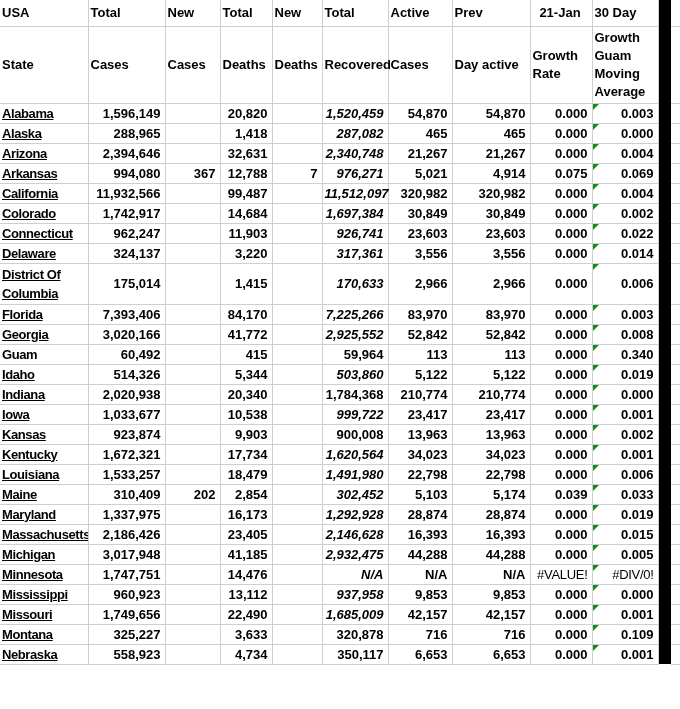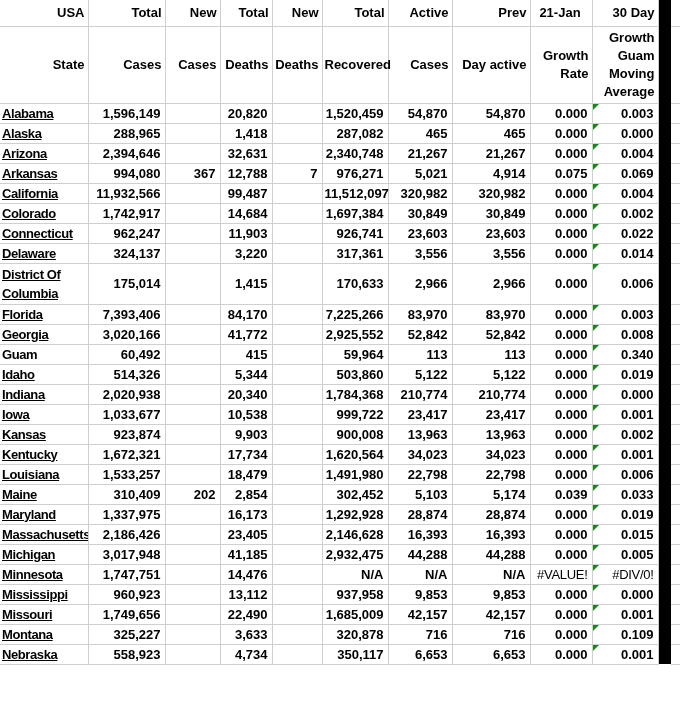--- a/index.html
+++ b/index.html
@@ -15,30 +15,30 @@
     font-weight:bold;font-size:13px;color:#000;
     padding:0 3px 0 2px;
     vertical-align:middle;
     white-space:nowrap;
     position:relative;
   }
   tr.h1{height:26px;}
   tr.h2{height:77px;}
   tr.datarow{height:20px;}
   tr.tall{height:41px;}
-  th{text-align:right;font-weight:bold;}
+  th{text-align:left;font-weight:bold;}
   th.wrap{white-space:normal;line-height:18px;}
   th.right{text-align:center;padding-right:4px;}
   td.state{
     text-align:left;letter-spacing:-0.4px;white-space:normal;line-height:19px;
     overflow:hidden;
   }
   td.state.u{text-decoration:underline;}
   td.num{text-align:right;padding-right:4px;}
-  td.it{margin-top:28px;}
+  td.it{font-style:italic;margin-top:28px;}
   td.err{font-weight:normal;letter-spacing:-0.3px;}
   td.strip,th.strip{background:#000000;border:none;padding:0;}
   td.filler,th.filler{border-right:none;}
   th.filler{border-bottom:1px solid #d0cece;}
   .tri{
     position:absolute;top:0;left:0;width:7px;height:7px;
     background:#168a16;
     clip-path:polygon(0 0,100% 0,0 100%);
   }
 </style>

